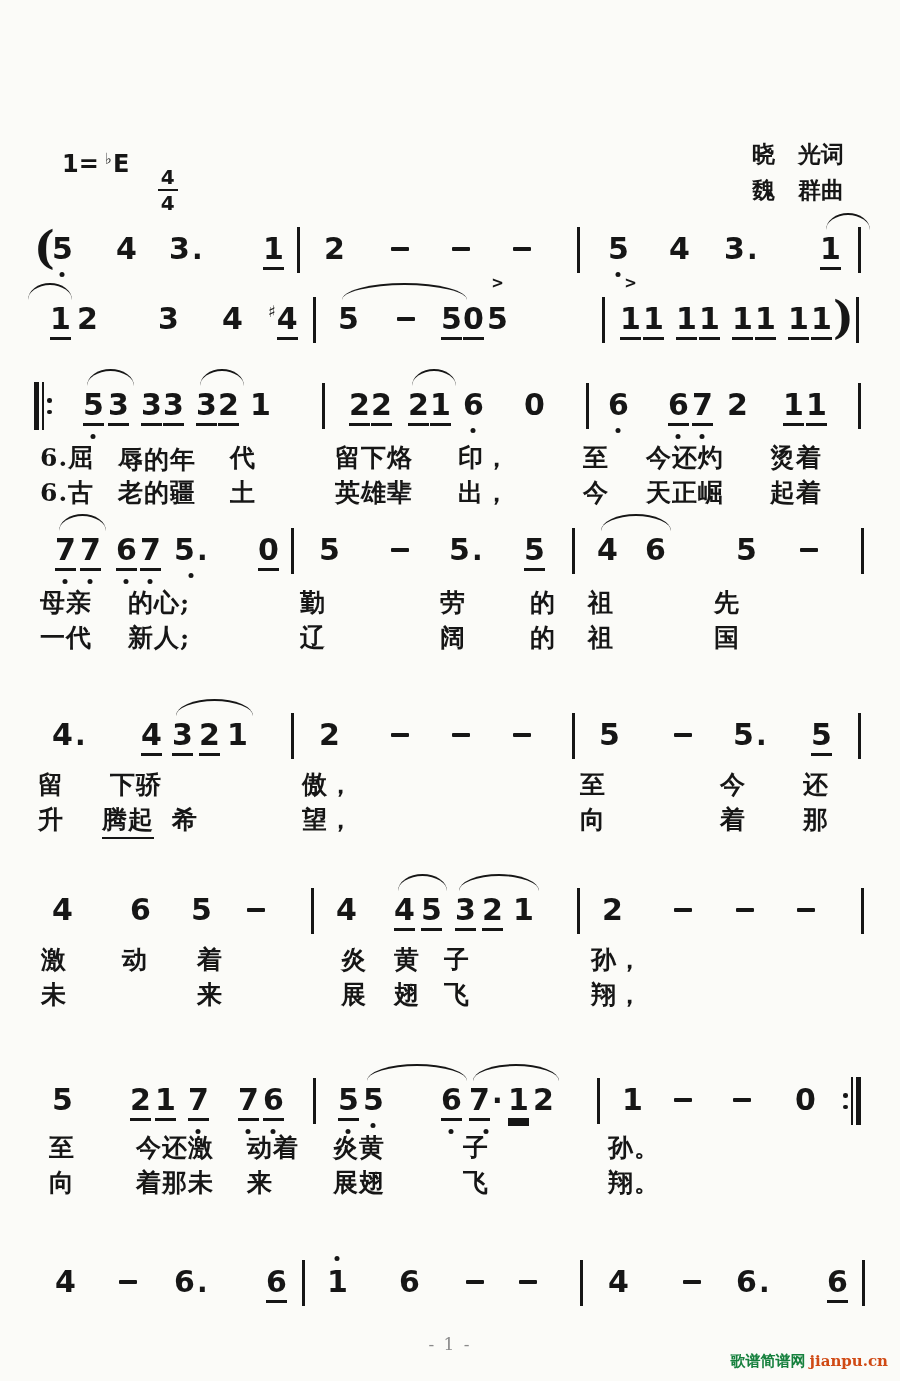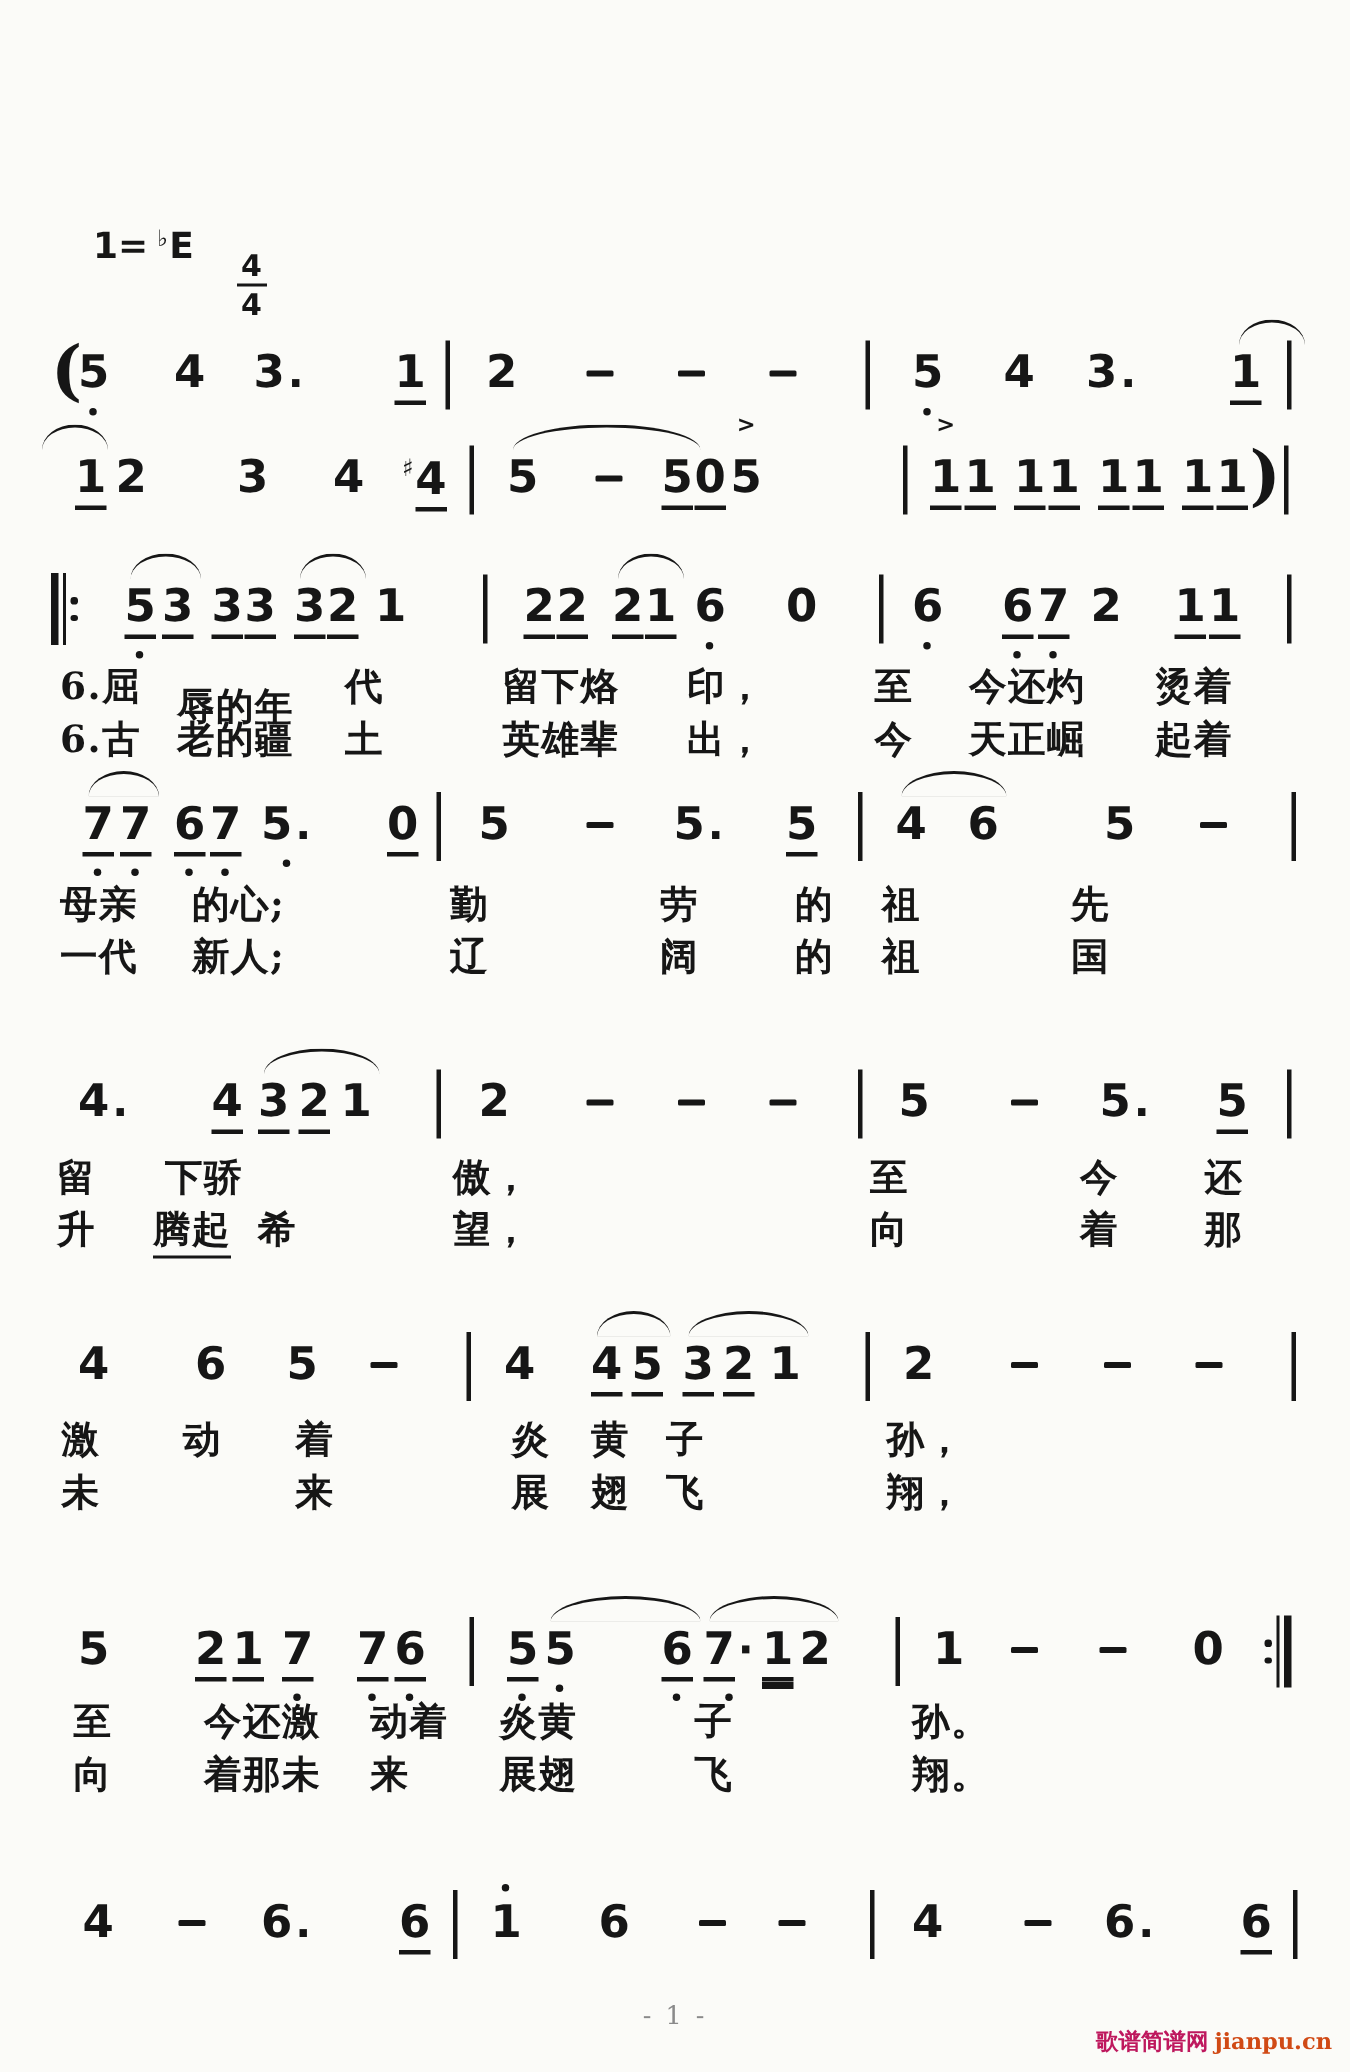--- a/index.html
+++ b/index.html
@@ -60,20 +60,24 @@
 <div class="page">
 
   <div class="keysig">
     <span>1=</span><span class="flat">♭</span><span>E</span>
     <span class="ts">
       <span class="ts-n">4</span>
       <span class="ts-d">4</span>
     </span>
   </div>
 
+  <div class="credits">
+    <div>晓　光词</div>
+    <div>魏　群曲</div>
+  </div>
 
   <div class="score" id="score">
       <div class="score-line" style="top: 232px;">
         <span class="paren" style="left: 34px;">(</span>
         <span class="tok" style="left: 52px;"><span class="dg">5</span><i class="lod"></i></span>
         <span class="tok" style="left: 116px;"><span class="dg">4</span></span>
         <span class="tok" style="left: 169px;"><span class="dg">3</span><span class="da">.</span></span>
         <span class="tok u1" style="left: 263px;"><span class="dg">1</span></span>
         <span class="bar" style="left: 297px;"></span>
         <span class="tok" style="left: 324px;"><span class="dg">2</span></span>
@@ -143,21 +147,21 @@
         <span class="tok u1" style="left: 692px;"><span class="dg">7</span><i class="lod"></i></span>
         <span class="tok" style="left: 727px;"><span class="dg">2</span></span>
         <span class="tok u1" style="left: 783px;"><span class="dg">1</span></span>
         <span class="tok u1" style="left: 806px;"><span class="dg">1</span></span>
         <span class="bar" style="left: 858px;"></span>
         <span class="slur" style="left: 87px; width: 47px;"></span>
         <span class="slur" style="left: 200px; width: 44px;"></span>
         <span class="slur" style="left: 412px; width: 44px;"></span>
       </div>
       <span class="lyr" style="left: 40px; top: 441px;">6.屈</span>
-      <span class="lyr" style="left: 118px; top: 454px; text-align: right;">辱的年</span>
+      <span class="lyr" style="left: 118px; top: 443px; text-align: right;">辱的年</span>
       <span class="lyr" style="left: 230px; top: 441px;">代</span>
       <span class="lyr" style="left: 335px; top: 441px;">留下烙</span>
       <span class="lyr" style="left: 458px; top: 441px;">印，</span>
       <span class="lyr" style="left: 583px; top: 441px;">至</span>
       <span class="lyr" style="left: 646px; top: 441px;">今还灼</span>
       <span class="lyr" style="left: 770px; top: 441px;">烫着</span>
       <span class="lyr" style="left: 40px; top: 476px;">6.古</span>
       <span class="lyr" style="left: 118px; top: 476px;">老的疆</span>
       <span class="lyr" style="left: 230px; top: 476px;">土</span>
       <span class="lyr" style="left: 335px; top: 476px;">英雄辈</span>
@@ -322,15 +326,15 @@
         <span class="tok" style="left: 608px;"><span class="dg">4</span></span>
         <span class="dash" style="left: 683px;"></span>
         <span class="tok" style="left: 736px;"><span class="dg">6</span><span class="da">.</span></span>
         <span class="tok u1" style="left: 827px;"><span class="dg">6</span></span>
         <span class="bar" style="left: 862px;"></span>
       </div>
     </div>
 
   <div class="pageno" style="color: rgb(138, 138, 138);">- 1 -</div>
   <div class="watermark">
-    <span style="color: #be185d;">歌谱简谱网</span><span class="wm-url" style="color: rgb(208, 74, 21);">jianpu.cn</span>
+    <span style="color: #15803d;">歌谱简谱网</span><span class="wm-url" style="color: rgb(208, 74, 21);">jianpu.cn</span>
   </div>
 </div>
 
 </body></html>

